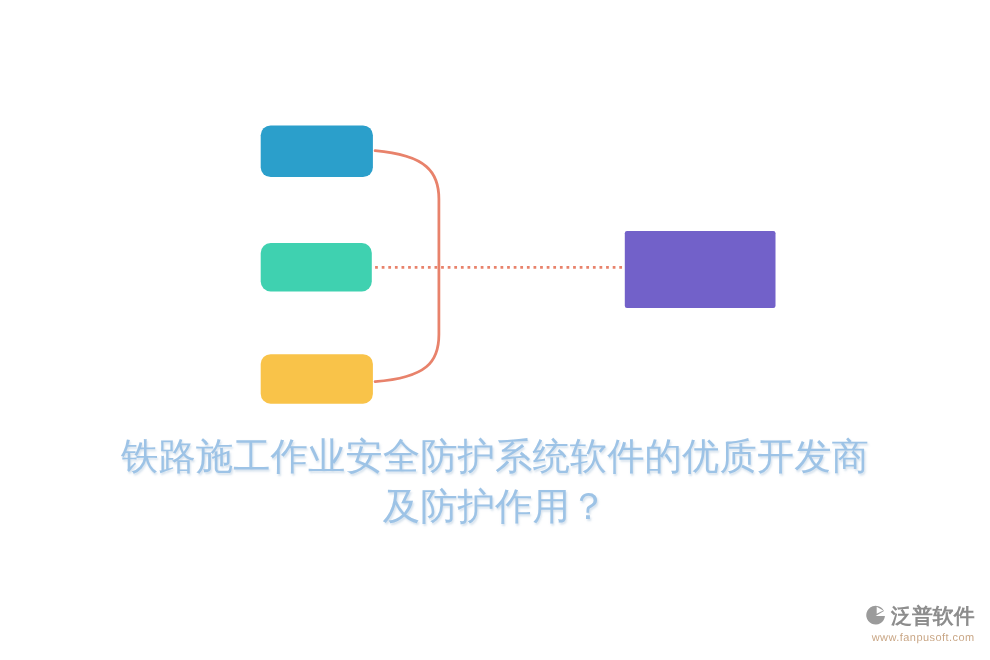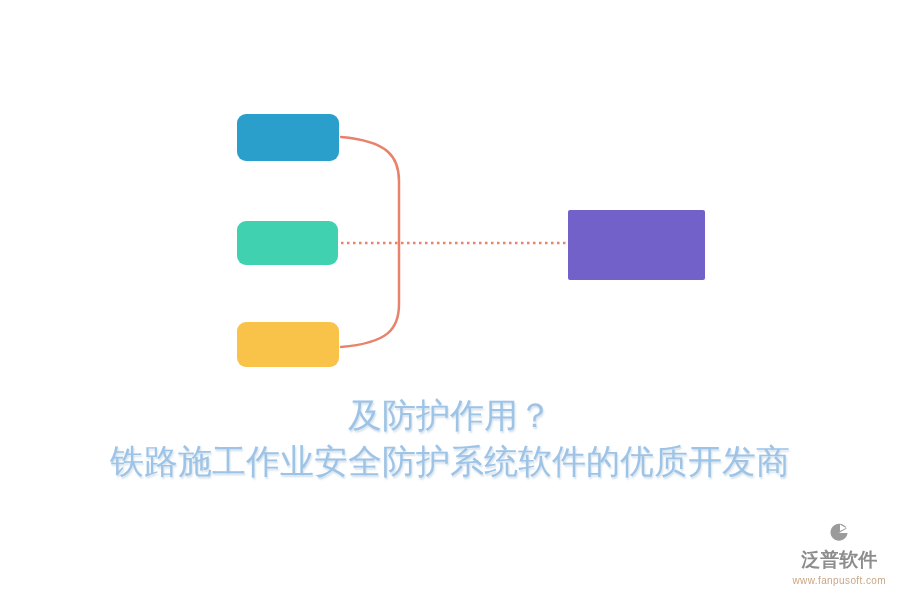--- a/index.html
+++ b/index.html
@@ -53,21 +53,20 @@
   }
   .brand-row {
     display: flex;
     align-items: center;
     justify-content: flex-end;
     gap: 4px;
     font-family: "Liberation Serif", serif;
     font-size: 19px;
     font-weight: bold;
     color: #8d8d8d;
-    flex-direction: column;
   }
   .logo-icon {
     display: inline-flex;
     width: 20px;
     height: 20px;
   }
   .website {
     font-size: 10px;
     letter-spacing: 0.4px;
     color: #c9a685;
@@ -84,22 +83,22 @@
     <path d="M341,137 C388,141 399,157 399,181 L399,304 C399,329 388,343 341,347" fill="none" stroke="#e8826b" stroke-width="2.5" stroke-linecap="round" style="stroke: rgb(232, 130, 107);"></path>
     <line x1="341" y1="243" x2="566" y2="243" stroke="#e8826b" stroke-width="2.5" stroke-dasharray="2.5 3.5" style="stroke: rgb(232, 130, 107);"></line>
   </svg>
 
   <div class="box" id="box-top" style="background-color: rgb(43, 159, 203);"></div>
   <div class="box" id="box-middle" style="background-color: rgb(63, 209, 176);"></div>
   <div class="box" id="box-bottom" style="background-color: rgb(249, 195, 73);"></div>
   <div class="box" id="box-result" style="background-color: rgb(114, 97, 201);"></div>
 
   <div class="title" style="color: rgb(157, 195, 230);">
+    <div>铁路施工作业安全防护系统软件的优质开发商</div>
     <div>及防护作用？</div>
-    <div>铁路施工作业安全防护系统软件的优质开发商</div>
   </div>
 
   <div class="footer">
     <div class="brand-row" style="color: rgb(141, 141, 141);">
       <span class="logo-icon">
         <svg width="20" height="20" viewBox="0 0 20 20">
           <path d="M17.6 5.4 A8.5 8.5 0 1 0 18.5 10 L10 10 Z" fill="#9b9b9b" style="fill: rgb(155, 155, 155);"></path>
           <path d="M11 1.5 L17 5 L11 8 Z" fill="#ffffff"></path>
         </svg>
       </span>

